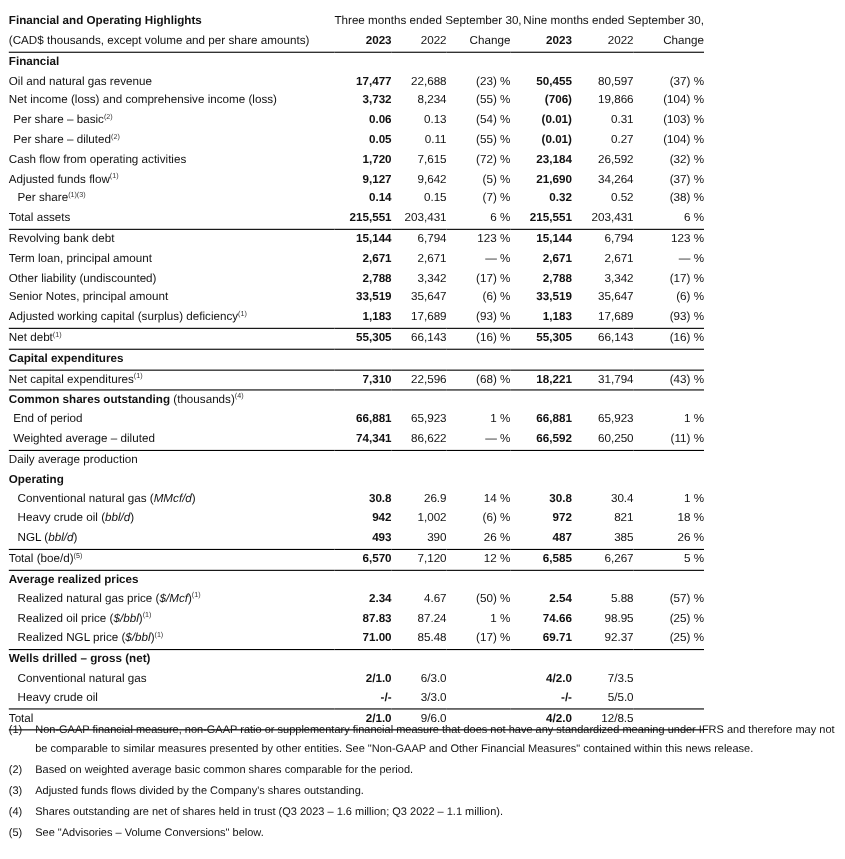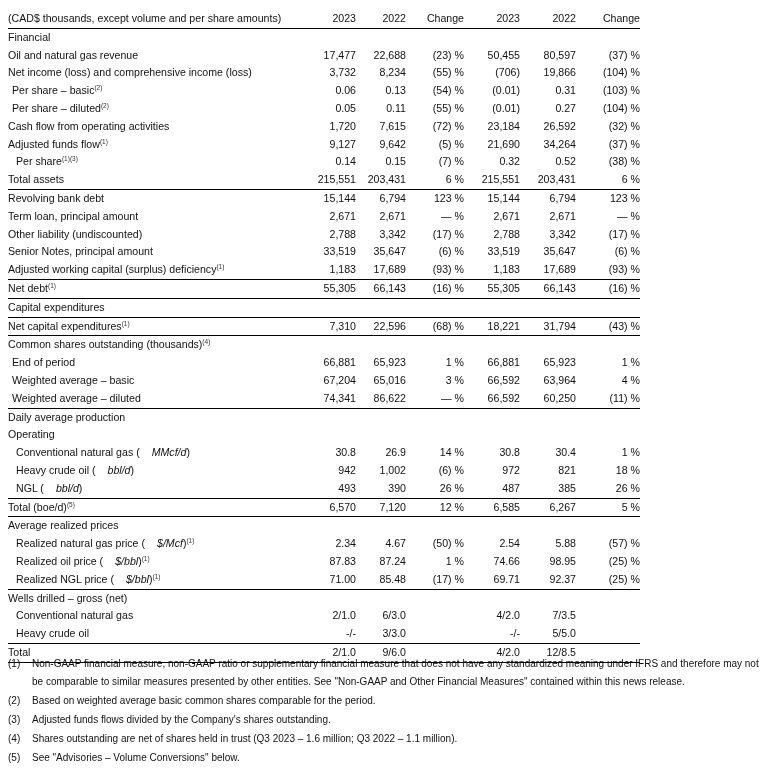--- a/index.html
+++ b/index.html
@@ -12,29 +12,29 @@
   table { border-collapse: collapse; width: 632px; table-layout: fixed; }
   col.c-label { width: 296px; }
   col.c1 { width: 52px; }
   col.c2 { width: 50px; }
   col.c3 { width: 58px; }
   col.c4 { width: 56px; }
   col.c5 { width: 56px; }
   col.c6 { width: 64px; }
   td { padding: 0; height: 17.8px; line-height: 17.8px; white-space: nowrap; vertical-align: middle; }
   td.num { text-align: right; }
-  td.b { font-weight: normal; }
+  td.b { font-weight: bold; }
   tr.rule-bottom td { border-bottom: 1.3px solid #000; }
   tr.hdr1 td { height: 19px; }
   .title { font-weight: bold; }
-  .section { font-weight: normal; }
+  .section { font-weight: bold; }
   .ind1 { padding-left: 4px; }
   .ind2 { padding-left: 8px; }
   sup { font-size: 6.5px; line-height: 0; vertical-align: 4px; color: #333; }
-  i { font-style: italic; margin-left: 12px; }
+  i { font-style: italic; }
   .notes { position: absolute; left: 8px; top: 655px; width: 755px; font-size: 10px; line-height: 18px; }
   .note { display: flex; }
   .note .num { width: 24px; flex: none; }
   .note .txt { flex: 1; }
   .note + .note { margin-top: 1px; }
 </style>
 </head>
 <body>
 
 <div class="wrap">
@@ -42,20 +42,25 @@
   <colgroup>
     <col class="c-label">
         <col class="c1">
         <col class="c2">
         <col class="c3">
         <col class="c4">
         <col class="c5">
         <col class="c6">
   </colgroup>
   <tbody id="tbody">
+    <tr class="hdr1">
+      <td class="title">Financial and Operating Highlights</td>
+      <td colspan="3" class="num">Three months ended September 30,</td>
+      <td colspan="3" class="num">Nine months ended September 30,</td>
+    </tr>
     <tr class="rule-bottom">
       <td>(CAD$ thousands, except volume and per share amounts)</td>
       <td class="num b">2023</td>
       <td class="num">2022</td>
       <td class="num">Change</td>
       <td class="num b">2023</td>
       <td class="num">2022</td>
       <td class="num">Change</td>
     </tr>
   <tr>
@@ -204,29 +209,20 @@
         </tr>
         <tr>
           <td class="ind1"><span>End of period</span></td>
           <td class="num b">66,881</td>
           <td class="num">65,923</td>
           <td class="num">1 %</td>
           <td class="num b">66,881</td>
           <td class="num">65,923</td>
           <td class="num">1 %</td>
         </tr>
-        <tr>
-          <td class="ind1"><span>Weighted average – basic</span></td>
-          <td class="num b">67,204</td>
-          <td class="num">65,016</td>
-          <td class="num">3 %</td>
-          <td class="num b">66,592</td>
-          <td class="num">63,964</td>
-          <td class="num">4 %</td>
-        </tr>
         <tr class="rule-bottom">
           <td class="ind1"><span>Weighted average – diluted</span></td>
           <td class="num b">74,341</td>
           <td class="num">86,622</td>
           <td class="num">— %</td>
           <td class="num b">66,592</td>
           <td class="num">60,250</td>
           <td class="num">(11) %</td>
         </tr>
         <tr>

